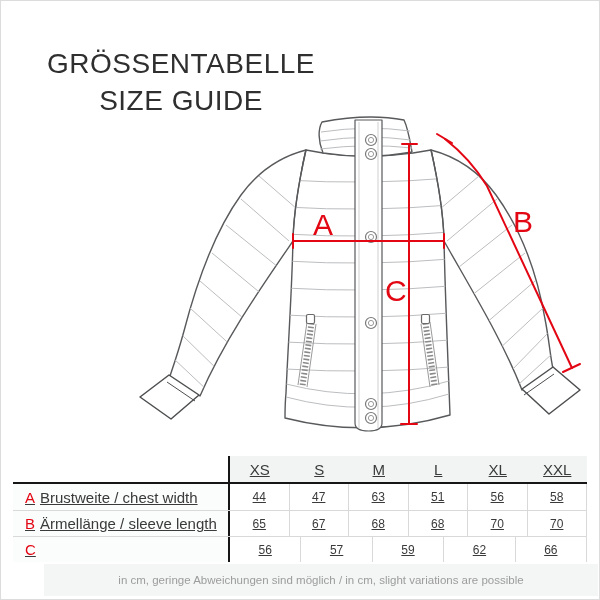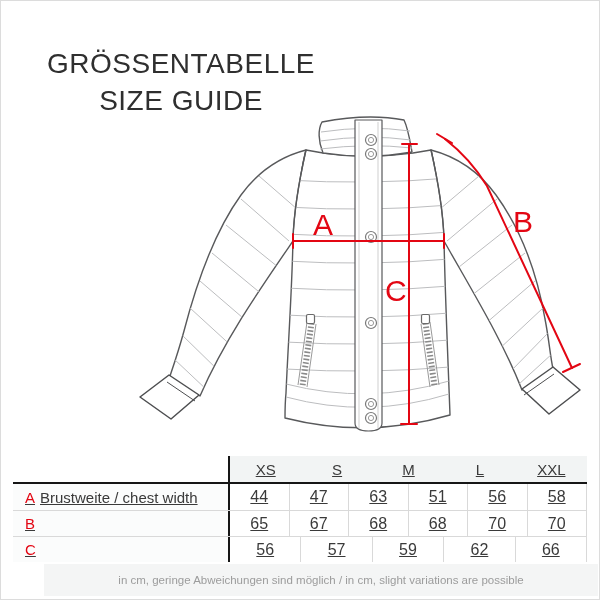--- a/index.html
+++ b/index.html
@@ -29,21 +29,21 @@
   .svg-label{font-family:"Liberation Sans",sans-serif;font-size:30px;fill:#e30613;}
   
   .tbl{position:absolute;left:12px;top:455px;width:574px;font-size:15px;color:#3a3a3a;}
   .tr{display:flex;align-items:stretch;text-decoration:underline;}
   .tr.head{height:28px;border-bottom:2px solid #161616;}
   .tr.data{height:26px;}
   .tr.data + .tr.data{border-top:1px solid #d9d9d9;}
   .td{display:flex;align-items:center;}
   .td.label{width:215px;padding-left:12px;background:#fbfcfc;}
   .tr.head .td.label{background:transparent;}
-  .td.val{flex:1;justify-content:center;border-left:1px solid #d9d9d9;font-size:16px;background:#fff;}
+  .td.val{flex:1;justify-content:center;border-left:1px solid #d9d9d9;font-size:12px;background:#fff;}
   .td.val.first{border-left:2px solid #161616;}
   .tr.head .td.val{border-left:none;background:#f2f4f4;font-size:15px;}
   .tr.head .td.val.first{border-left:2px solid #161616;}
   .tr.data .td.val:last-child{border-right:1px solid #d9d9d9;}
   .key{color:#e30613;margin-right:5px;}
   
   .footer{position:absolute;left:1px;right:1px;top:563px;height:32px;background:#f4f5f5;
           display:flex;align-items:center;justify-content:center;
           font-size:11.5px;color:#9c9c9c;margin-left:42px;}
 </style>
@@ -194,37 +194,39 @@
     <text class="svg-label" x="384" y="300">C</text>
   </svg>
 
   <div class="tbl">
     <div class="tr head">
       <div class="td label"></div>
       <div class="td val first">XS</div>
       <div class="td val">S</div>
       <div class="td val">M</div>
       <div class="td val">L</div>
+      <div class="td val">XL</div>
       <div class="td val">XXL</div>
     </div>
     <div class="tr data">
       <div class="td label">
         <span class="key">A</span>
         <span>Brustweite / chest width</span>
       </div>
       <div class="td val first">44</div>
       <div class="td val">47</div>
       <div class="td val">63</div>
       <div class="td val">51</div>
       <div class="td val">56</div>
       <div class="td val">58</div>
     </div>
     <div class="tr data">
       <div class="td label">
         <span class="key">B</span>
+        <span>Ärmellänge / sleeve length</span>
       </div>
       <div class="td val first">65</div>
       <div class="td val">67</div>
       <div class="td val">68</div>
       <div class="td val">68</div>
       <div class="td val">70</div>
       <div class="td val">70</div>
     </div>
     <div class="tr data">
       <div class="td label">

